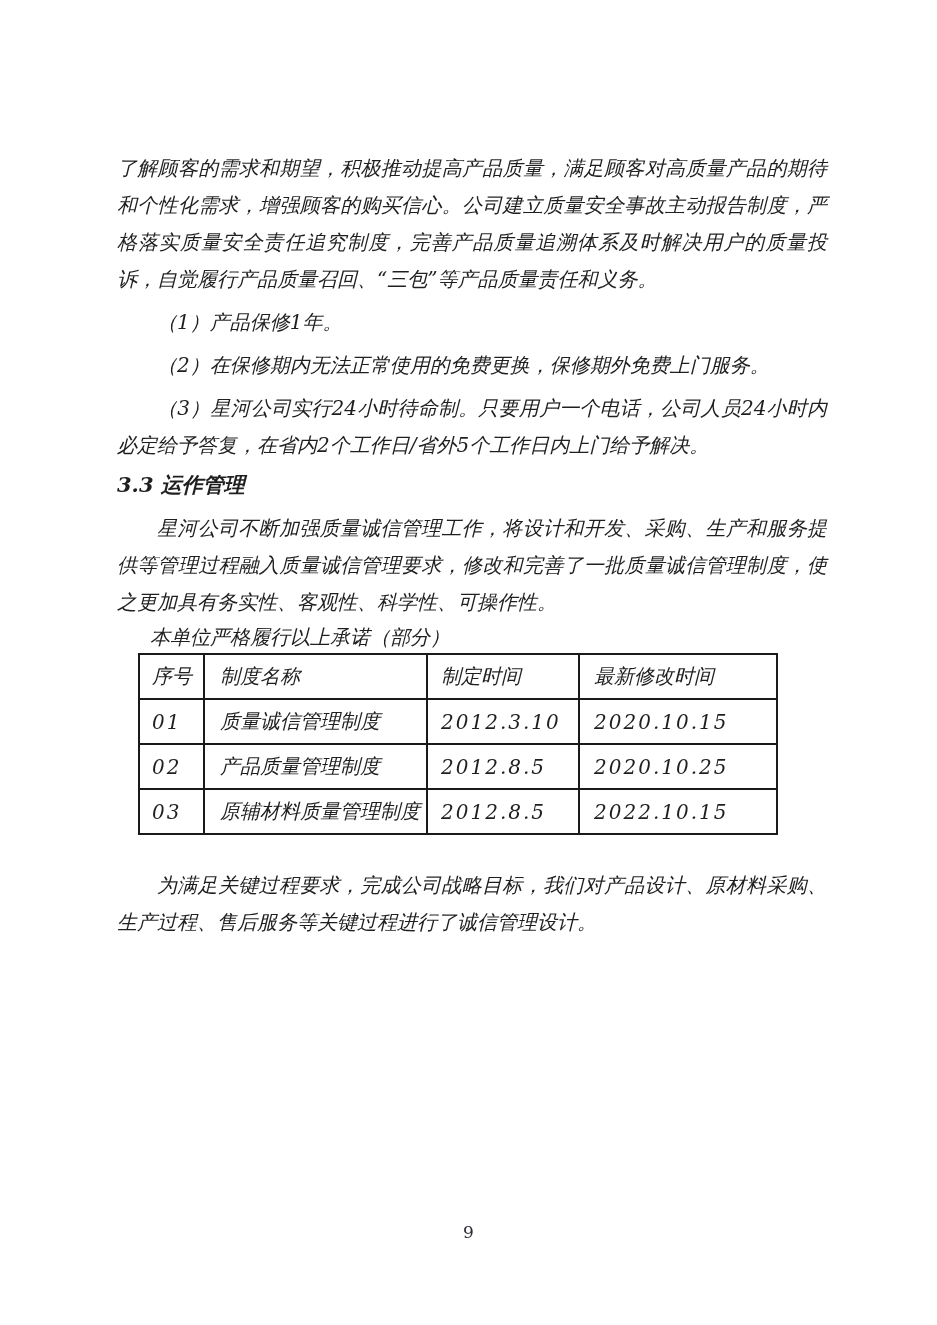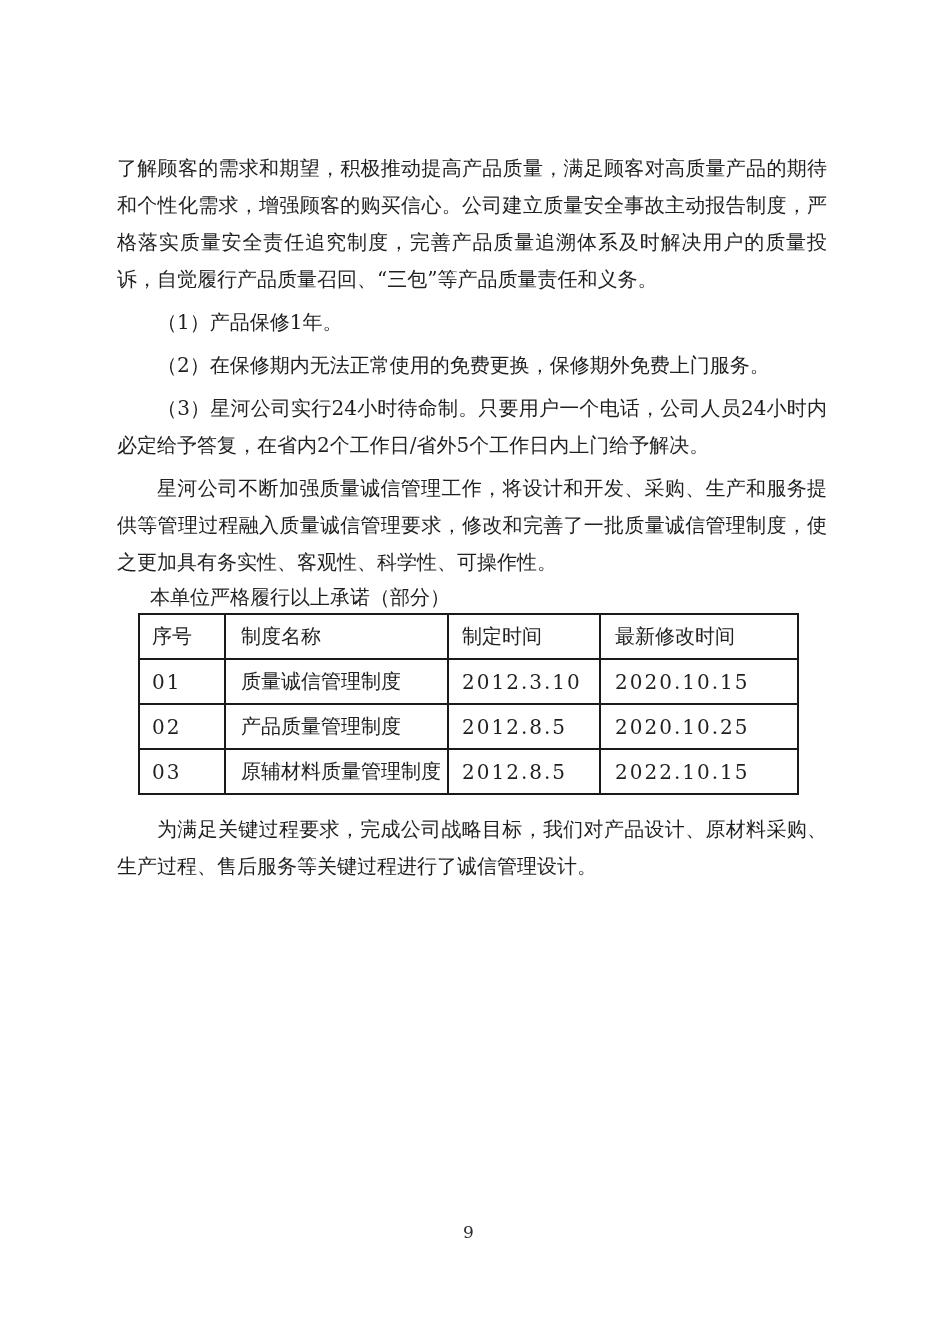--- a/index.html
+++ b/index.html
@@ -10,20 +10,21 @@
   body {
     font-family: "DejaVu Serif", "Liberation Serif", serif;
     color: #1f1f1f;
     position: relative;
     overflow: hidden;
   }
   .page {
     position: absolute;
     inset: 0;
     padding: 150px 110px 12px 117px;
+    font-style: italic;
   }
   p.body-text {
     font-size: 20px;
     line-height: 37px;
     text-align: justify;
     color: #1f1f1f;
   }
   .indent2 { text-indent: 2em; }
   .h-service {
     font-size: 21px;
@@ -59,26 +60,26 @@
     border: 2px solid #1a1a1a;
     height: 45px;
     font-size: 20px;
     font-weight: normal;
     text-align: left;
     vertical-align: middle;
     padding-left: 14px;
     white-space: nowrap;
     overflow: hidden;
   }
-  table.integrity .c0 { width: 86px;  padding-left: 12px; }
+  table.integrity .c0 { width: 65px;  padding-left: 12px; }
   table.integrity .c1 { width: 223px; padding-left: 15px; }
   table.integrity .c2 { width: 152px; padding-left: 13px; margin-left: 28px; }
   table.integrity .c3 { width: 198px; padding-left: 14px; }
   td.date, td.num { letter-spacing: 2px; }
-  .p-closing { margin-top: 16px; }
+  .p-closing { margin-top: 32px; }
   .page-number {
     position: absolute;
     left: 0; right: 0;
     top: 1222px;
     text-align: center;
     font-size: 17px;
     color: #2a2a33;
   }
 </style>
 </head>
@@ -89,20 +90,21 @@
   <p class="body-text">了解顾客的需求和期望，积极推动提高产品质量，满足顾客对高质量产品的期待和个性化需求，增强顾客的购买信心。公司建立质量安全事故主动报告制度，严格落实质量安全责任追究制度，完善产品质量追溯体系及时解决用户的质量投诉，自觉履行产品质量召回、“三包”等产品质量责任和义务。</p>
 
 
   <p class="body-text list-item indent2">（1）产品保修1年。</p>
 
   <p class="body-text list-item indent2">（2）在保修期内无法正常使用的免费更换，保修期外免费上门服务。</p>
 
   <p class="body-text list-item indent2">（3）星河公司实行24小时待命制。只要用户一个电话，公司人员24小时内必定给予答复，在省内2个工作日/省外5个工作日内上门给予解决。</p>
 
 
+  <p class="h-section">3.3 运作管理</p>
 
   <p class="body-text p-operations indent2">星河公司不断加强质量诚信管理工作，将设计和开发、采购、生产和服务提供等管理过程融入质量诚信管理要求，修改和完善了一批质量诚信管理制度，使之更加具有务实性、客观性、科学性、可操作性。</p>
 
   <p class="table-caption">本单位严格履行以上承诺（部分）</p>
 
   <table class="integrity">
     <thead>
       <tr>
         <th class="c0">序号</th>
         <th class="c1">制度名称</th>

